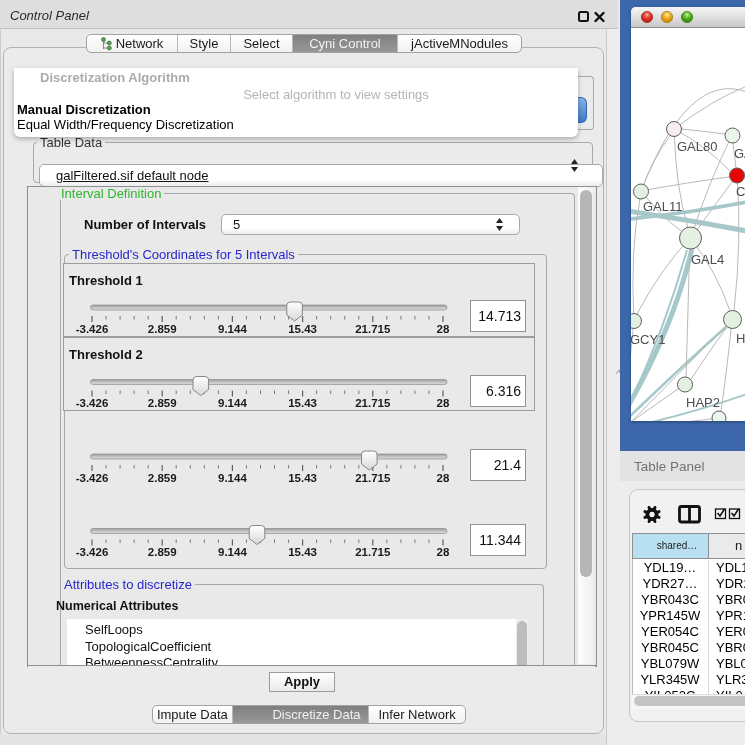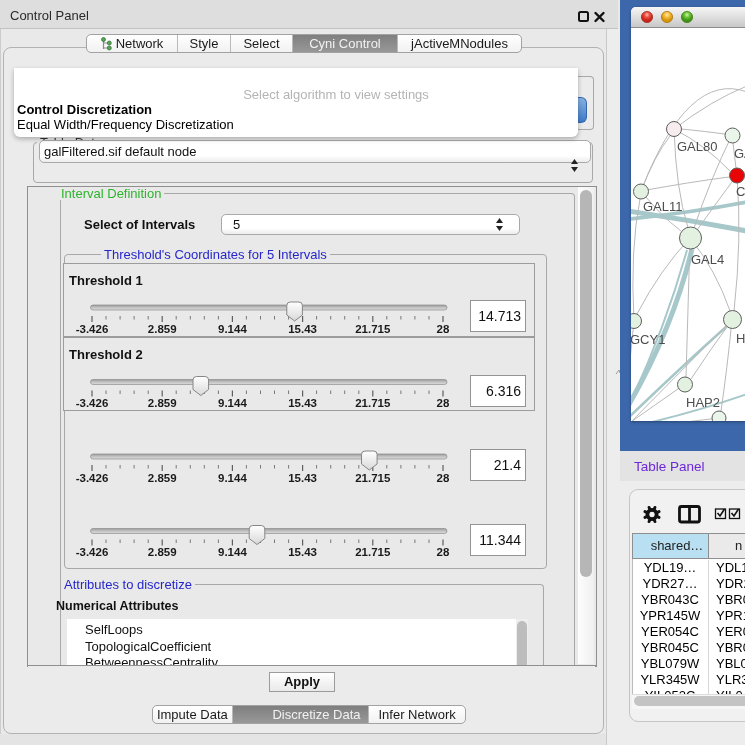--- a/index.html
+++ b/index.html
@@ -14,21 +14,21 @@
 .seg{position:absolute;background:linear-gradient(#fff,#f1f1f1);border:1px solid #a2a2a2;border-radius:5px;display:flex;overflow:hidden;}
 .seg .it{font-size:13px;color:#1a1a1a;display:flex;align-items:center;justify-content:center;border-right:1px solid #b9b9b9;}
 .seg .it:last-child{border-right:none;}
 .seg .sel{background:linear-gradient(#7f7f7f,#989898);color:#f2f2f2;}
 </style></head>
 <body>
 <div id="stage">
 
 <div class="abs" style="left:0;top:0;width:610px;height:745px;background:#e9e9e9;border-left:1px solid #cccccc;box-sizing:border-box;"></div>
 <div class="abs" style="left:0;top:0;width:618px;height:28px;background:#dedede;border-bottom:1px solid #c2c2c2;"></div>
-<div class="abs" style="left:10px;top:8px;font-size:13px;color:#2a2a2a;">Control Panel</div>
+<div class="abs" style="left:10px;top:8px;font-size:13px;color:#2a2a2a;font-style:italic;">Control Panel</div>
 <div class="abs" style="left:578px;top:11px;width:7px;height:7px;border:2px solid #111;border-radius:2.5px;"></div>
 <svg class="abs" style="left:593px;top:10px;" width="13" height="13" viewBox="0 0 13 13">
       <path d="M2.5 3 L10.5 11 M10.5 3 L2.5 11" stroke="#111" stroke-width="2.4" stroke-linecap="round"></path>
     </svg>
 
 <div class="abs" style="left:3px;top:47px;width:599px;height:685px;border:1px solid #b2b2b2;border-radius:8px;background:#ebebeb;"></div>
 
 <div class="seg" style="left:86px;top:34px;width:434px;height:17px;">
  <div class="it" style="width:90px;"><svg width="11" height="14" viewBox="0 0 11 14" style="margin-right:4px;">
           <path d="M2.5 3 L2.5 12 M2.5 6 L8 6 M2.5 11 L8 11" stroke="#8a8a8a" stroke-width="1.2" fill="none"></path>
@@ -40,48 +40,49 @@
  <div class="it" style="width:61px;">Select</div>
  <div class="it sel" style="width:104px;">Cyni Control</div>
  <div class="it" style="width:123px;">jActiveMNodules</div>
 </div>
 
 <div class="abs" style="left:578px;top:76px;width:15px;height:52px;border:1px solid #a8a8a8;border-left:none;border-radius:0 4px 4px 0;"></div>
 <div class="abs" style="left:574px;top:97px;width:12px;height:24px;border-radius:0 6px 6px 0;background:linear-gradient(#85b1e2,#3f7ac8);border:1px solid #3468ab;border-left:none;"></div>
 
 <div class="grp" style="left:33px;top:142px;width:558px;height:39px;"></div>
 <div class="glabel" style="left:37px;top:136px;background:#ebebeb;color:#333;">Table Data</div>
-<div class="cbx" style="left:39px;top:140px;width:546px;height:21px;line-height:21px;padding-left:4px;background:linear-gradient(#fff 70%,#ececec);">galFiltered.sif default node</div>
+<div class="cbx" style="left:39px;top:164px;width:546px;height:21px;line-height:21px;padding-left:16px;background:linear-gradient(#fff 70%,#ececec);text-decoration:underline;">galFiltered.sif default node</div>
 <svg class="abs" style="left:570px;top:159px;" width="9" height="13" viewBox="0 0 9 13">
       <path d="M4.5 0 L8 5 L1 5 Z" fill="#222"></path>
       <path d="M4.5 13 L8 8 L1 8 Z" fill="#222"></path>
     </svg>
 
 <div class="abs" style="left:14px;top:68px;width:564px;height:69px;background:#fff;border-radius:0 0 6px 6px;box-shadow:0 2px 5px rgba(0,0,0,0.28);">
+  <div class="abs" style="left:26px;top:2px;font-size:13px;font-weight:bold;color:#ababab;">Discretization Algorithm</div>
   <div class="abs" style="left:0;top:19px;width:644px;text-align:center;font-size:13px;color:#b4b4b4;">Select algorithm to view settings</div>
-  <div class="abs" style="left:3px;top:34px;font-size:13px;font-weight:bold;color:#000;">Control Discretization</div>
+  <div class="abs" style="left:3px;top:34px;font-size:13px;font-weight:bold;color:#000;">Manual Discretization</div>
   <div class="abs" style="left:3px;top:49px;font-size:13px;color:#000;">Equal Width/Frequency Discretization</div>
 </div>
 
 <div class="abs" style="left:27px;top:186px;width:568px;height:479px;border:1px solid #8f8f8f;background:#e9e9e9;"></div>
 
 <div class="abs" style="left:578px;top:187px;width:16px;height:477px;background:linear-gradient(90deg,#fdfdfd,#f0f0f0);"></div>
 <div class="abs" style="left:580px;top:190px;width:12px;height:387px;background:#b6b6b6;border-radius:6px;"></div>
 
 <div class="grp" style="left:60px;top:193px;width:513px;height:471px;border-bottom:none;border-radius:4px 4px 0 0;"></div>
 <div class="glabel" style="left:58px;top:187px;background:#e9e9e9;color:#2db52d;">Interval Definition</div>
-<div class="abs" style="left:84px;top:217px;font-size:13px;font-weight:bold;color:#111;">Select of Intervals</div>
+<div class="abs" style="left:84px;top:217px;font-size:13px;font-weight:bold;color:#111;">Number of Intervals</div>
 <div class="cbx" style="left:221px;top:214px;width:286px;height:19px;line-height:19px;padding-left:11px;background:linear-gradient(#fff 70%,#ececec);">5</div>
 <svg class="abs" style="left:495px;top:218px;" width="9" height="13" viewBox="0 0 9 13">
       <path d="M4.5 0 L8 5 L1 5 Z" fill="#222"></path>
       <path d="M4.5 13 L8 8 L1 8 Z" fill="#222"></path>
     </svg>
 
 <div class="grp" style="left:64px;top:254px;width:481px;height:313px;"></div>
-<div class="glabel" style="left:69px;top:248px;background:#e9e9e9;color:#2626cc;margin-left:32px;">Threshold's Coordinates for 5 Intervals</div>
+<div class="glabel" style="left:69px;top:248px;background:#e9e9e9;color:#2626cc;">Threshold's Coordinates for 5 Intervals</div>
 
 <div id="th1" class="thb" style="top:263px;">
       <div class="thlab">Threshold 1</div>
     </div>
 <div id="th2" class="thb" style="top:337px;">
       <div class="thlab">Threshold 2</div>
     </div>
 <div class="tbox" style="top:300px;">14.713</div>
 <div class="tbox" style="top:374.5px;">6.316</div>
 <div class="tbox" style="top:449px;">21.4</div>
@@ -234,35 +235,35 @@
       <text x="736" y="196" font-size="13" fill="#4d4d4d" font-family="Liberation Sans">C</text>
       <text x="643" y="211" font-size="13" fill="#4d4d4d" font-family="Liberation Sans">GAL11</text>
       <text x="691" y="264" font-size="13" fill="#4d4d4d" font-family="Liberation Sans">GAL4</text>
       <text x="630" y="344" font-size="13" fill="#4d4d4d" font-family="Liberation Sans">GCY1</text>
       <text x="736" y="343" font-size="13" fill="#4d4d4d" font-family="Liberation Sans">HA</text>
       <text x="686" y="407" font-size="13" fill="#4d4d4d" font-family="Liberation Sans">HAP2</text>
     </svg>
 
 <div class="abs" style="left:620px;top:451px;width:125px;height:294px;background:#ededed;"></div>
 <div class="abs" style="left:620px;top:451px;width:125px;height:30px;background:#e3e3e3;"></div>
-<div class="abs" style="left:634px;top:459px;font-size:13.5px;color:#6d28d9;">Table Panel</div>
+<div class="abs" style="left:634px;top:459px;font-size:13.5px;color:#737373;">Table Panel</div>
 <div class="abs" style="left:629px;top:489px;width:130px;height:231px;background:#f1f1f1;border:1px solid #c6c6c6;border-radius:9px;"></div>
 <svg id="ticons" class="abs" style="left:629px;top:489px;" width="116" height="44" viewBox="0 0 116 44">
       <circle cx="23" cy="25.5" r="4.6" fill="none" stroke="#111" stroke-width="3.8"></circle>
       <path d="M27.2 27.2 L30.0 28.4 M24.7 29.7 L25.9 32.5 M21.3 29.7 L20.1 32.5 M18.8 27.2 L16.0 28.4 M18.8 23.8 L16.0 22.6 M21.3 21.3 L20.1 18.5 M24.7 21.3 L25.9 18.5 M27.2 23.8 L30.0 22.6" stroke="#111" stroke-width="3" stroke-linecap="round"></path>
       <rect x="50.5" y="17.5" width="20" height="15.5" rx="2" fill="none" stroke="#111" stroke-width="2.8"></rect>
       <path d="M60.5 17.5 V33" stroke="#111" stroke-width="2.8"></path>
       <rect x="86.5" y="20" width="10" height="9.5" fill="none" stroke="#111" stroke-width="1.3"></rect>
       <path d="M88.5 24 L91 27 L95.5 20" stroke="#111" stroke-width="1.6" fill="none"></path>
       <rect x="100.5" y="20" width="10" height="9.5" fill="none" stroke="#111" stroke-width="1.3"></rect>
       <path d="M102.5 24 L105 27 L109.5 20" stroke="#111" stroke-width="1.6" fill="none"></path>
     </svg>
 
 <div class="abs" style="left:632px;top:533px;width:113px;height:174px;background:#fff;border-left:1px solid #bbb;"></div>
-<div class="abs" style="left:632px;top:533px;width:62px;height:24px;background:#b9e0f2;border:1px solid #8f8f8f;font-size:13px;color:#222;text-align:center;padding-left:13px;box-sizing:content-box;line-height:24px;">shared…</div>
+<div class="abs" style="left:632px;top:533px;width:62px;height:24px;background:#b9e0f2;border:1px solid #8f8f8f;font-size:10px;color:#222;text-align:center;padding-left:13px;box-sizing:content-box;line-height:24px;">shared…</div>
 <div class="abs" style="left:709px;top:533px;width:36px;height:24px;background:#eaeaea;border-top:1px solid #8f8f8f;border-bottom:1px solid #8f8f8f;font-size:13px;color:#222;padding-left:26px;line-height:24px;">n</div>
 <div class="abs" style="left:708px;top:560px;width:1px;height:135px;background:#d6d6d6;"></div>
 <div id="c1" class="abs" style="left:632px;top:560px;width:76px;font-size:13px;color:#000;line-height:16px;text-align:center;">YDL19…<br>YDR27…<br>YBR043C<br>YPR145W<br>YER054C<br>YBR045C<br>YBL079W<br>YLR345W<br>YIL052C</div>
 <div id="c2" class="abs" style="left:716px;top:560px;width:40px;font-size:13px;color:#000;line-height:16px;white-space:nowrap;">YDL1<br>YDR2<br>YBR0<br>YPR1<br>YER0<br>YBR0<br>YBL0<br>YLR3<br>YIL0</div>
 <div class="abs" style="left:632px;top:694px;width:113px;height:14px;background:#f6f6f6;border-top:1px solid #ddd;"></div>
 <div class="abs" style="left:634px;top:696px;width:111px;height:10px;background:#c4c4c4;border-radius:5px 0 0 5px;"></div>
 
 </div>
 
 </body></html>

